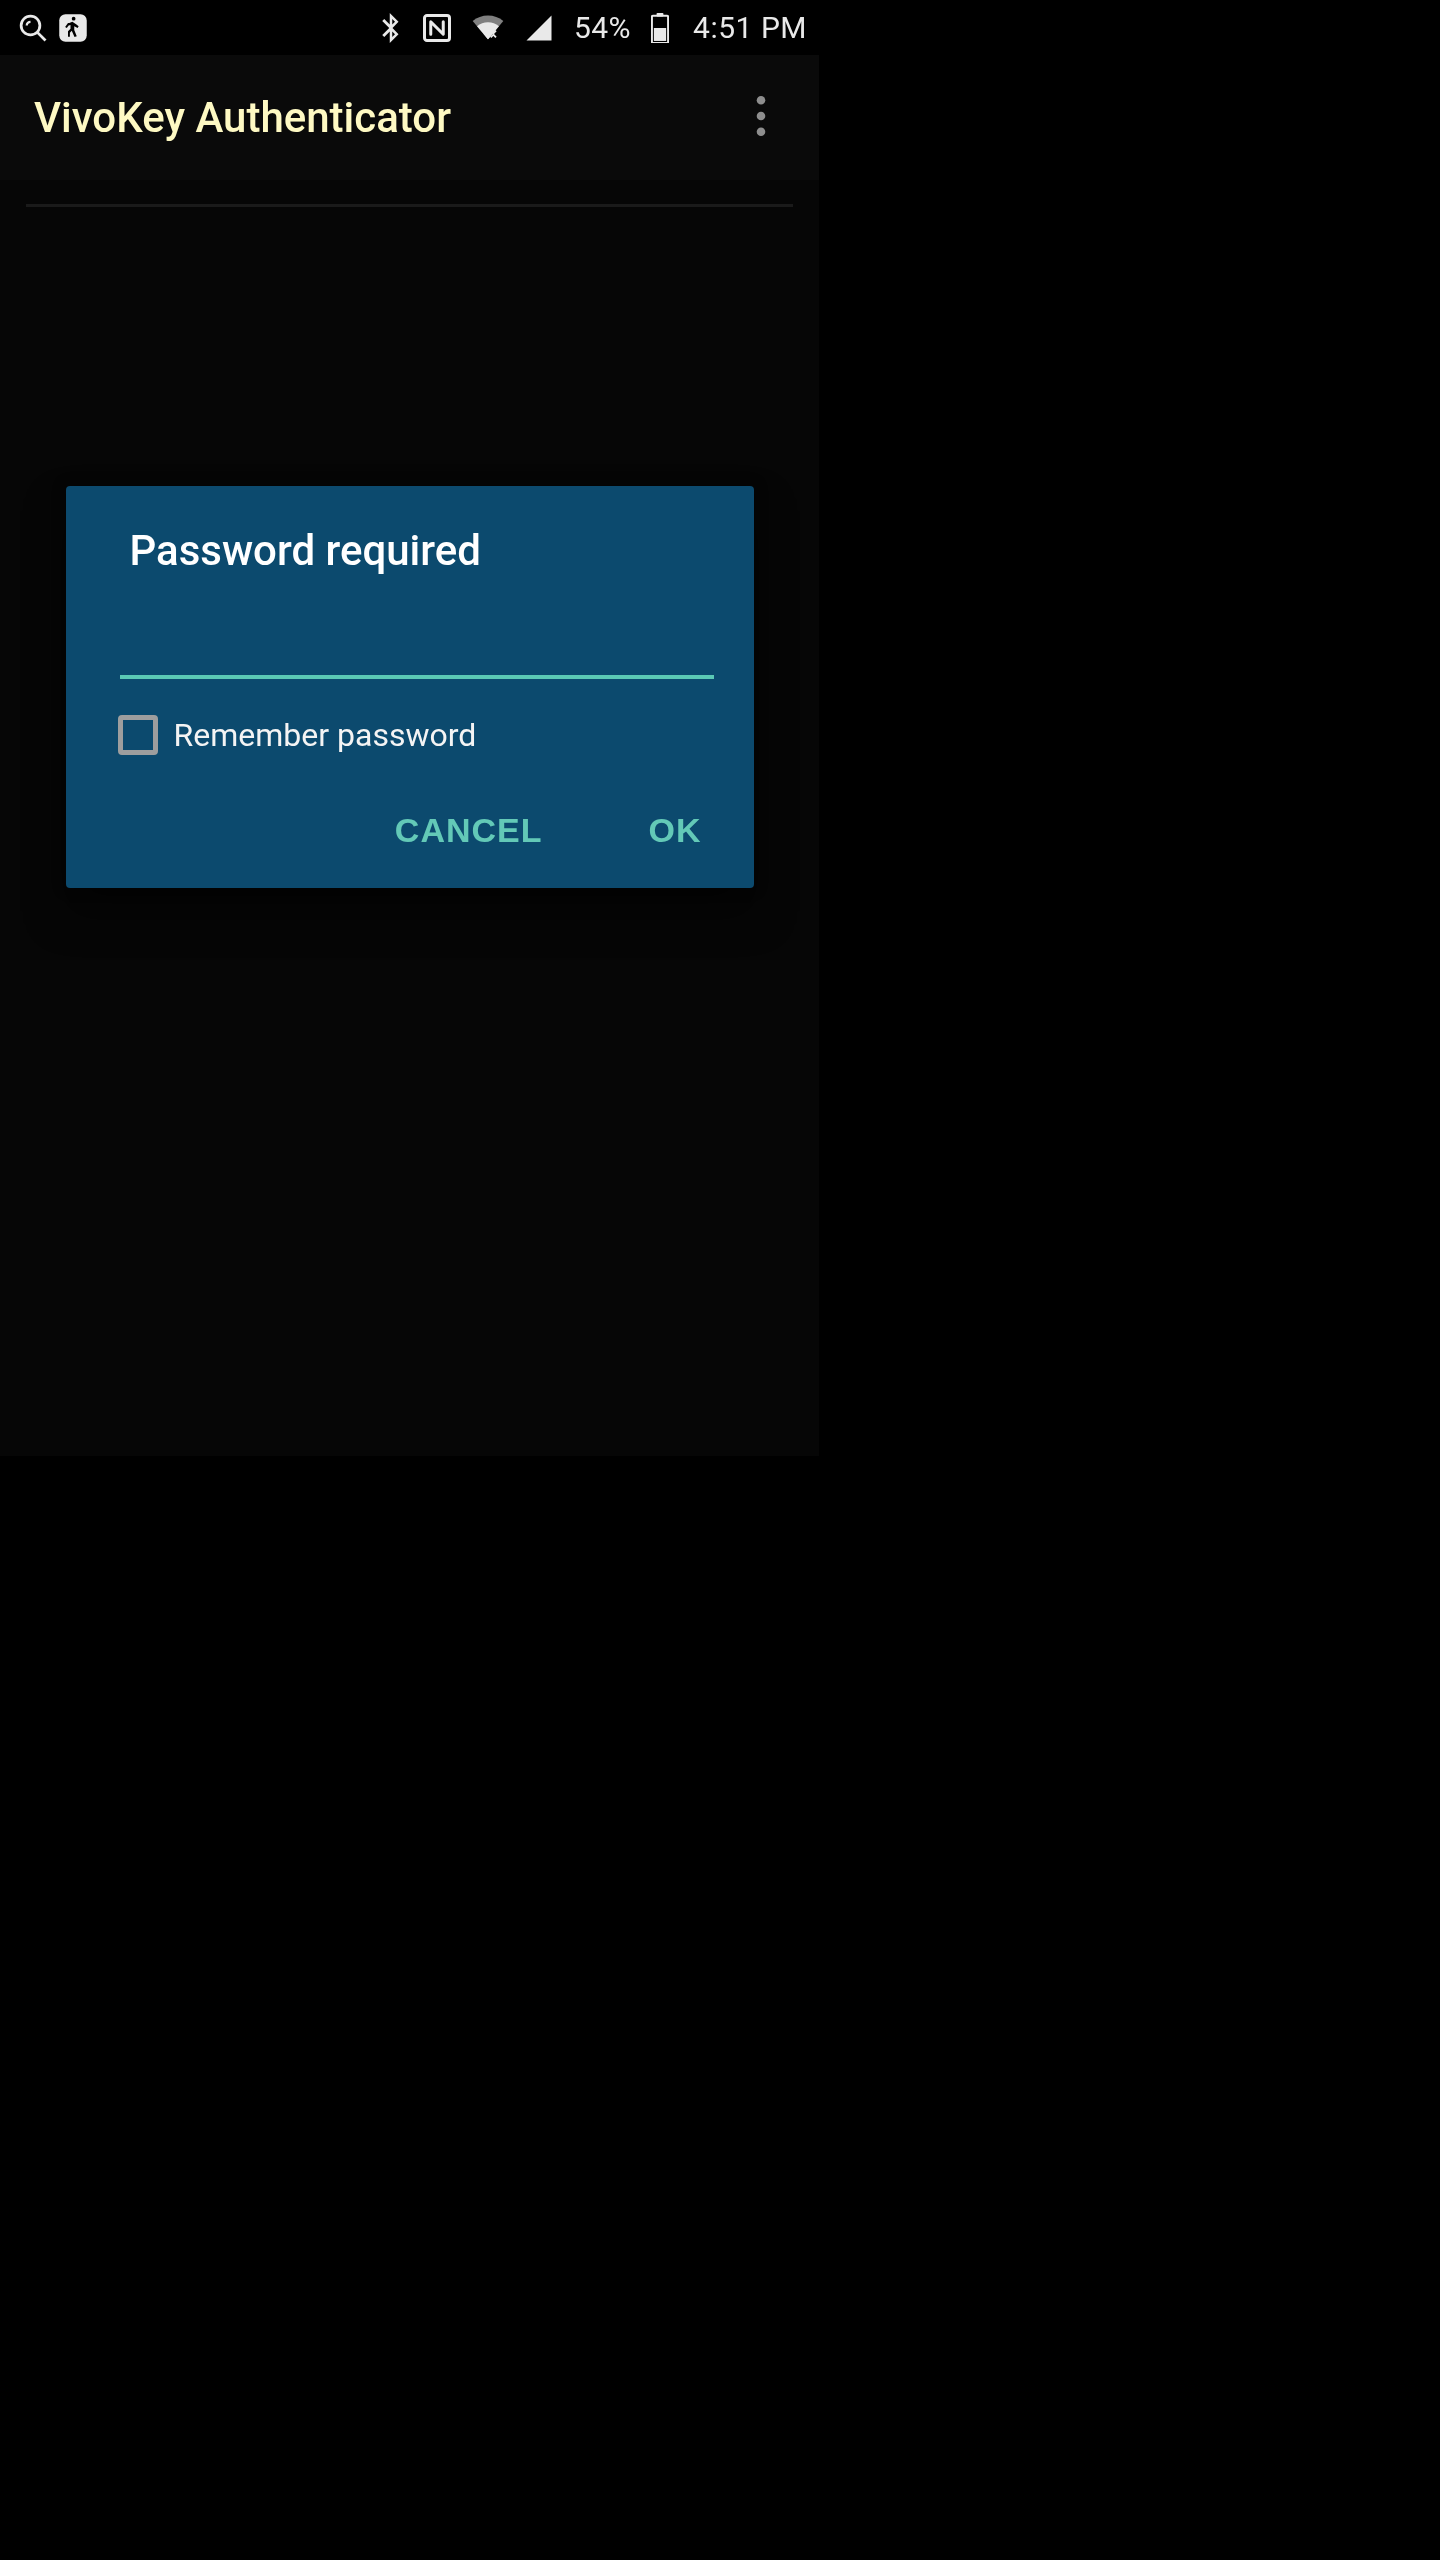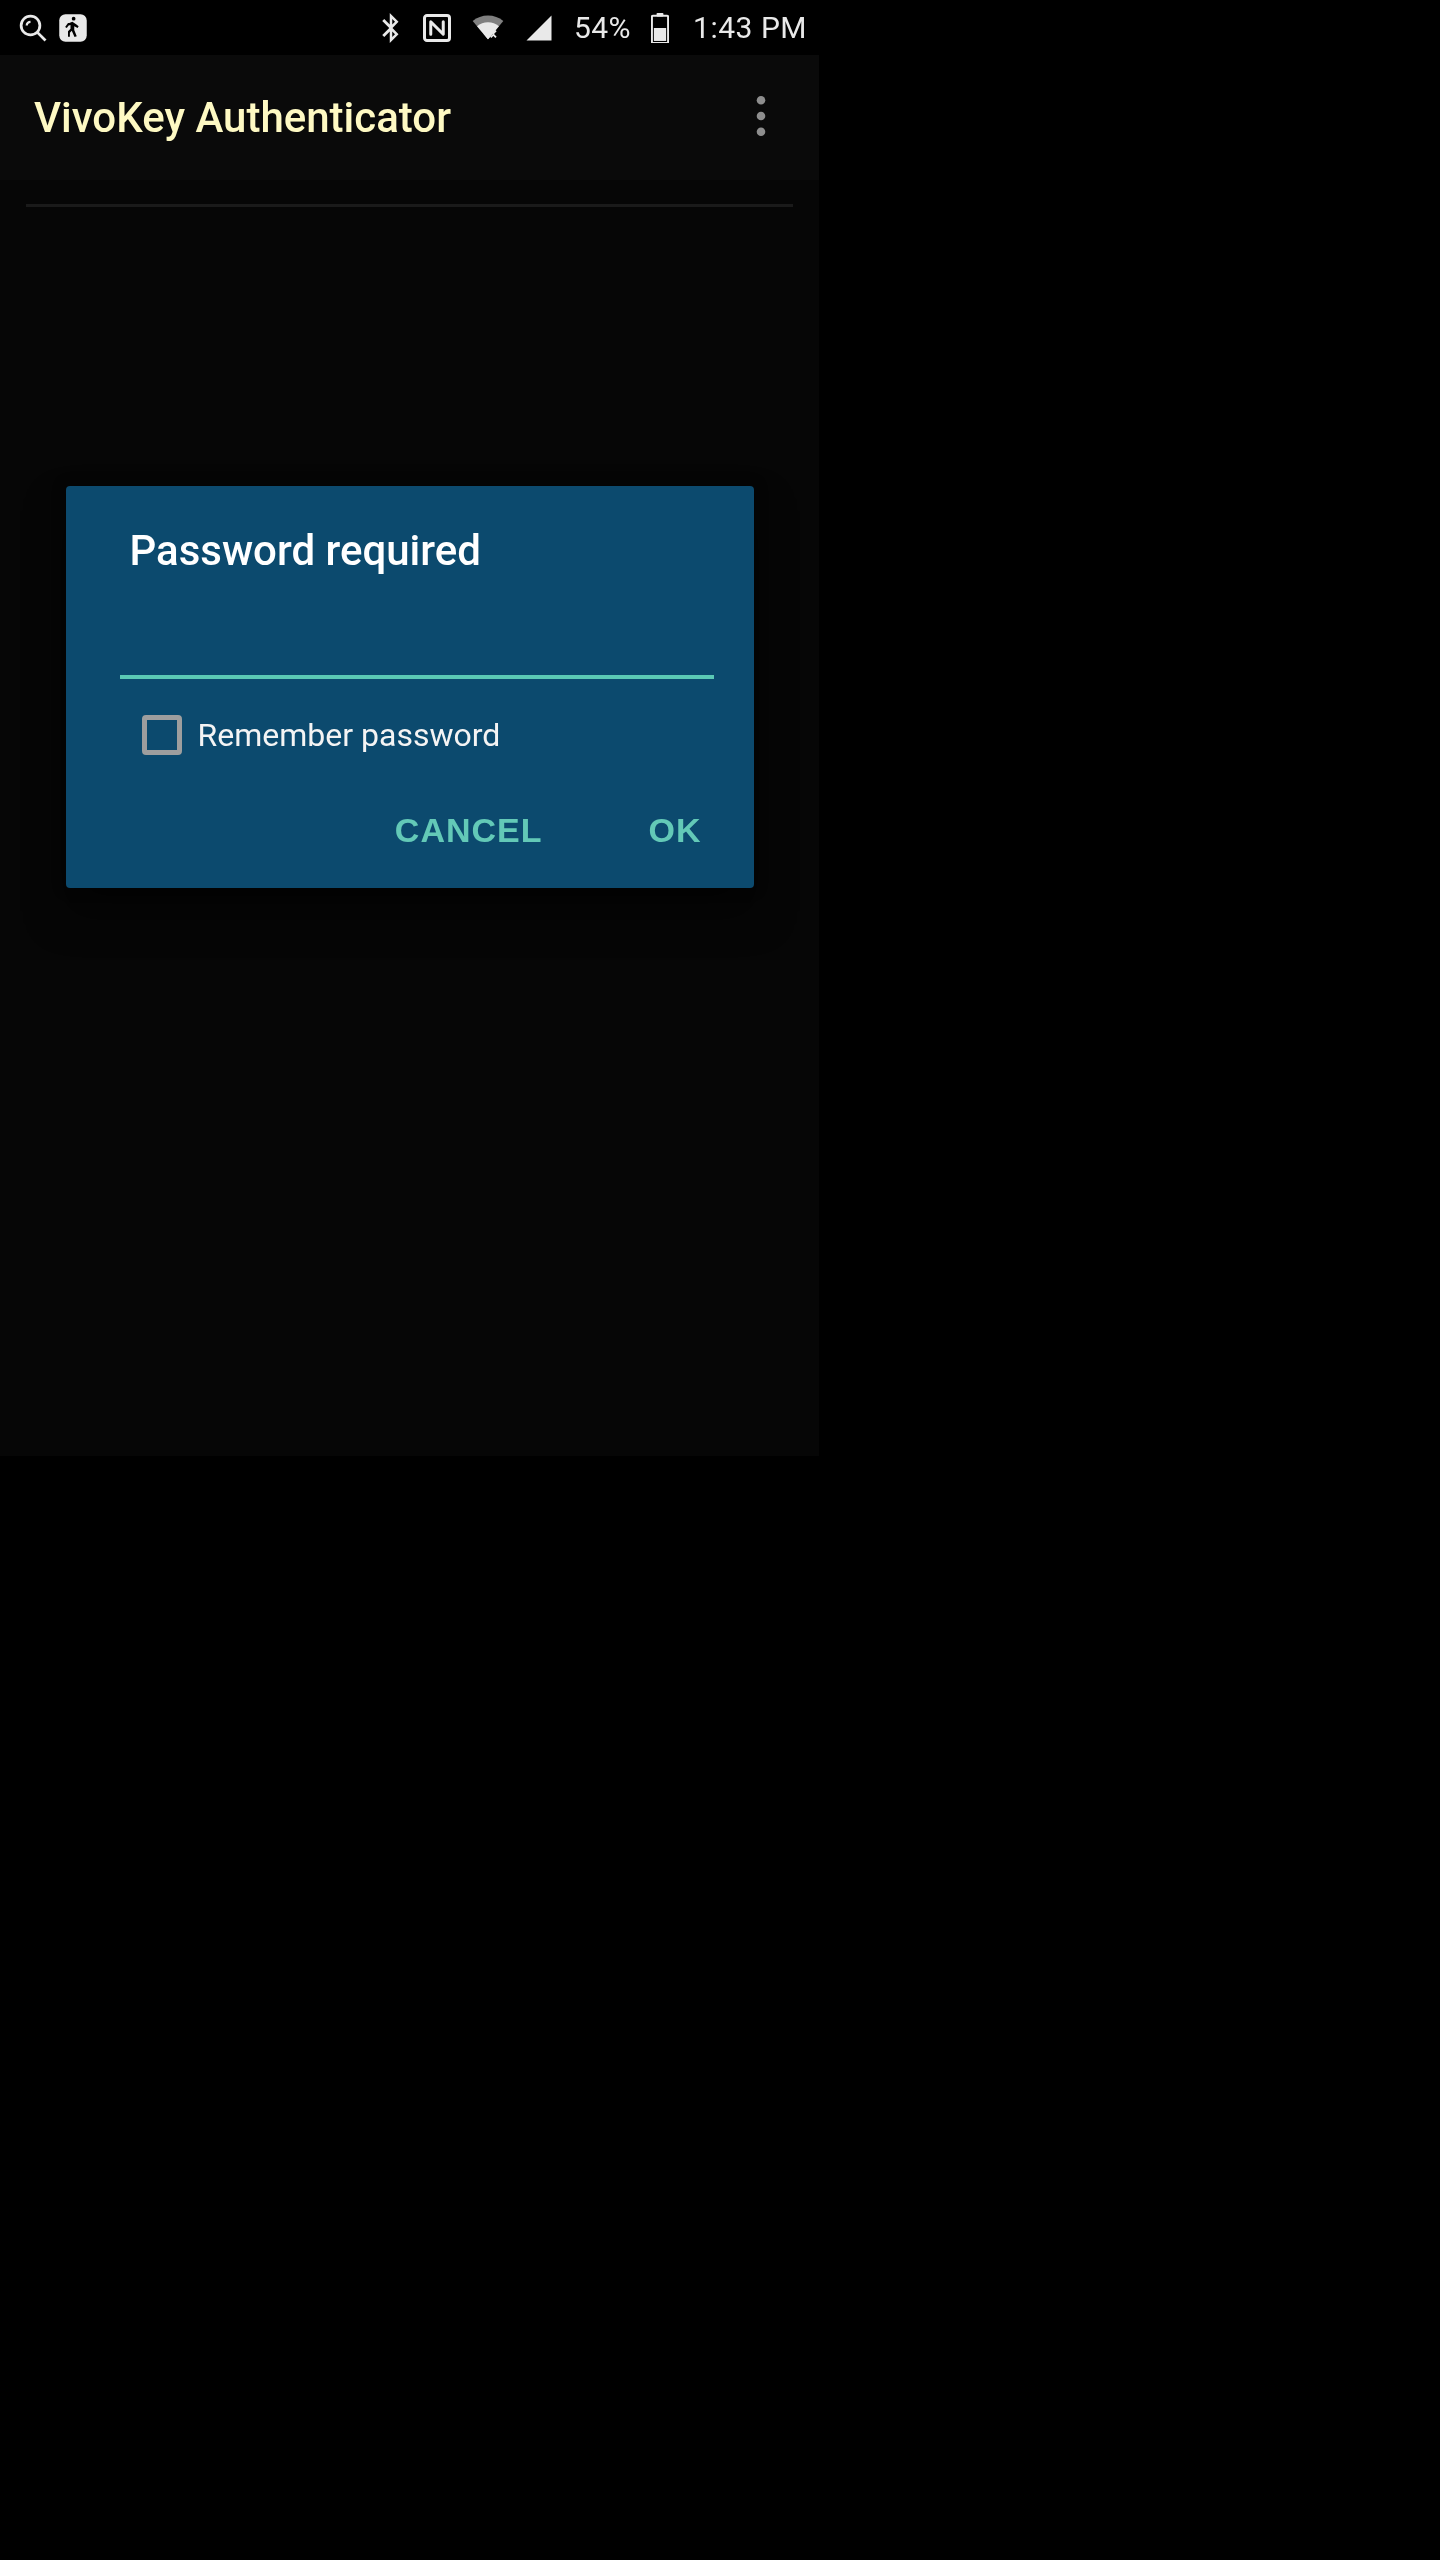--- a/index.html
+++ b/index.html
@@ -106,21 +106,21 @@
     color: #fff;
     font-size: 32px;
     outline: none;
     padding: 4px 2px 8px 2px;
   }
   .checkbox-row {
     display: flex;
     align-items: center;
     gap: 16px;
     margin-top: 36px;
-    margin-left: 30px;
+    margin-left: 6px;
   }
   .checkbox-box {
     width: 40px; height: 40px;
     border: 5px solid #9e9e9e;
     border-radius: 4px;
     background: transparent;
     flex: none;
     cursor: pointer;
   }
   .checkbox-label {
@@ -193,21 +193,21 @@
       </svg>
     </span>
     <span class="status-text">54%</span>
     <span class="status-icon-box">
       <svg width="18" height="30" viewBox="0 0 12 22" fill="#e9e9e9">
         <rect x="0" y="2" width="12" height="20" rx="1" fill="none" stroke="#e9e9e9" stroke-width="1.6"></rect>
         <rect x="3.5" y="0" width="5" height="2.5" rx="0.6"></rect>
         <rect x="1.5" y="11" width="9" height="9.5"></rect>
       </svg>
     </span>
-    <span class="status-text" style="margin-left:4px;">1:43 PM</span>
+    <span class="status-text" style="margin-left:4px;">4:51 PM</span>
   </div>
 </div>
 
 <div class="app-bar">
   <span class="app-title">VivoKey Authenticator</span>
   <span class="app-bar-spacer"></span>
   <button class="menu-button" aria-label="more">
     <span>
       <svg width="10" height="40" viewBox="0 0 6 28" fill="#8e8e8e">
         <circle cx="3" cy="3" r="3"></circle>

